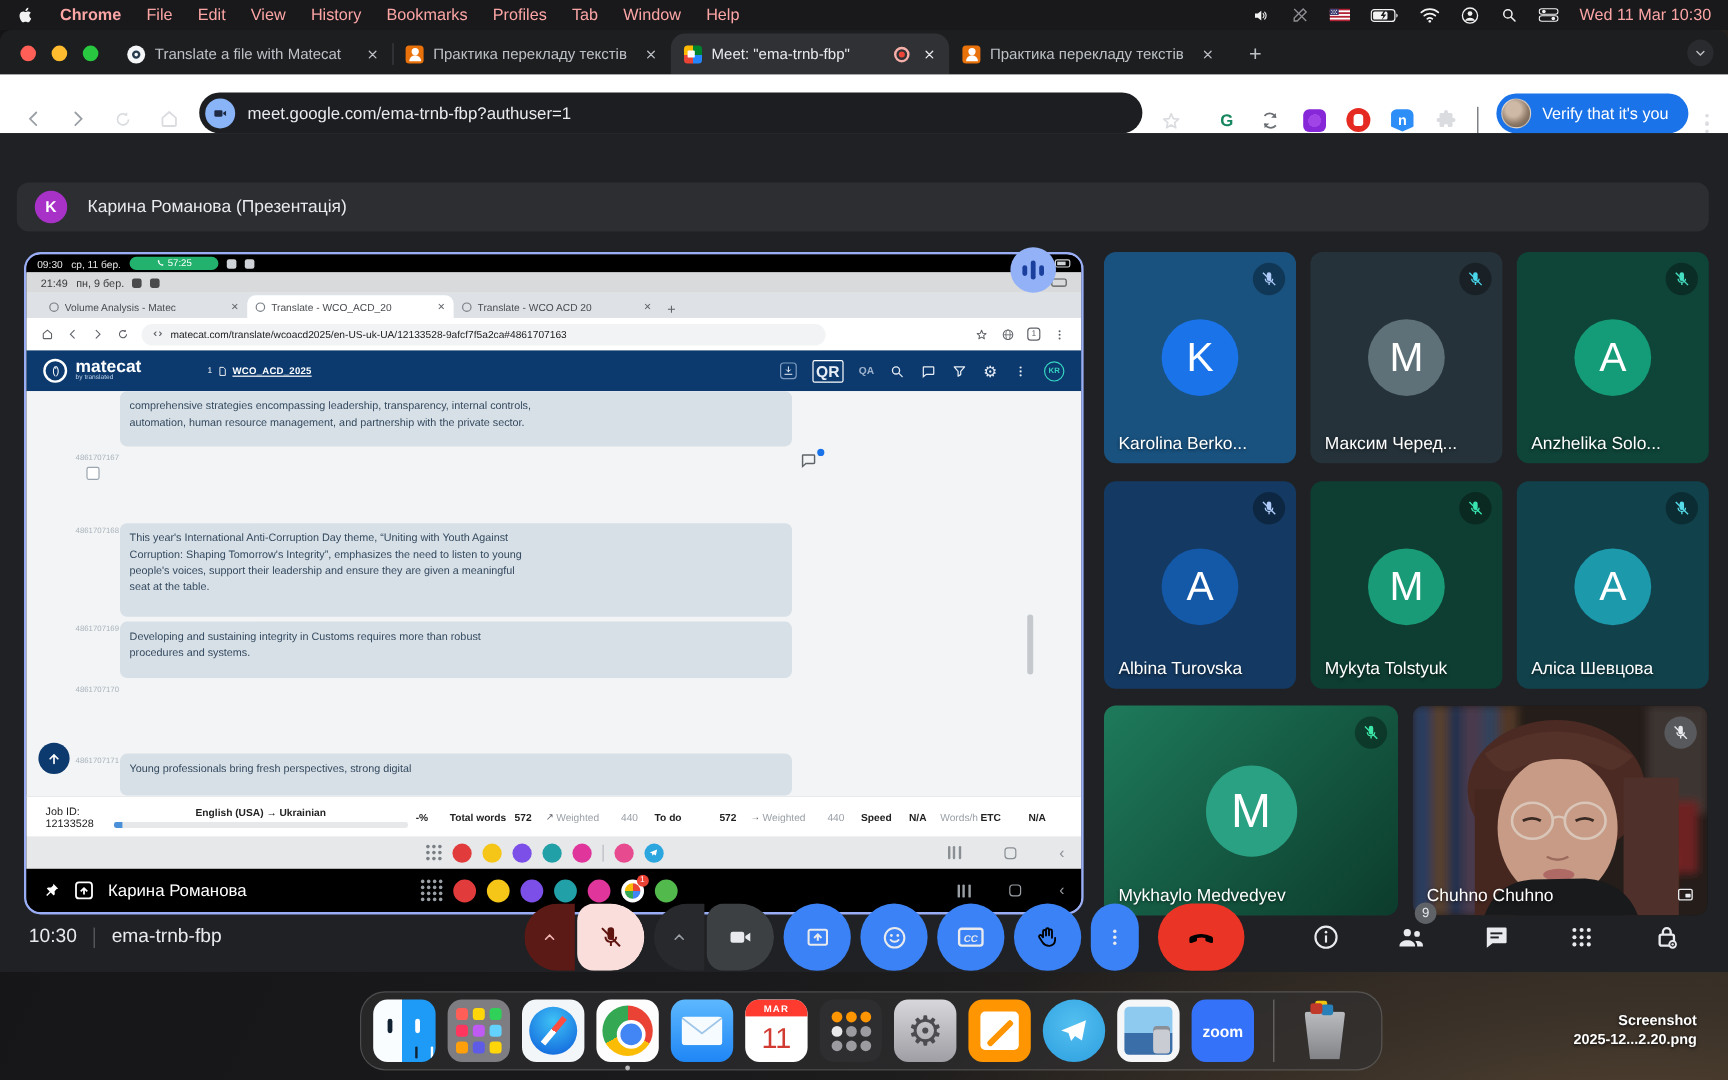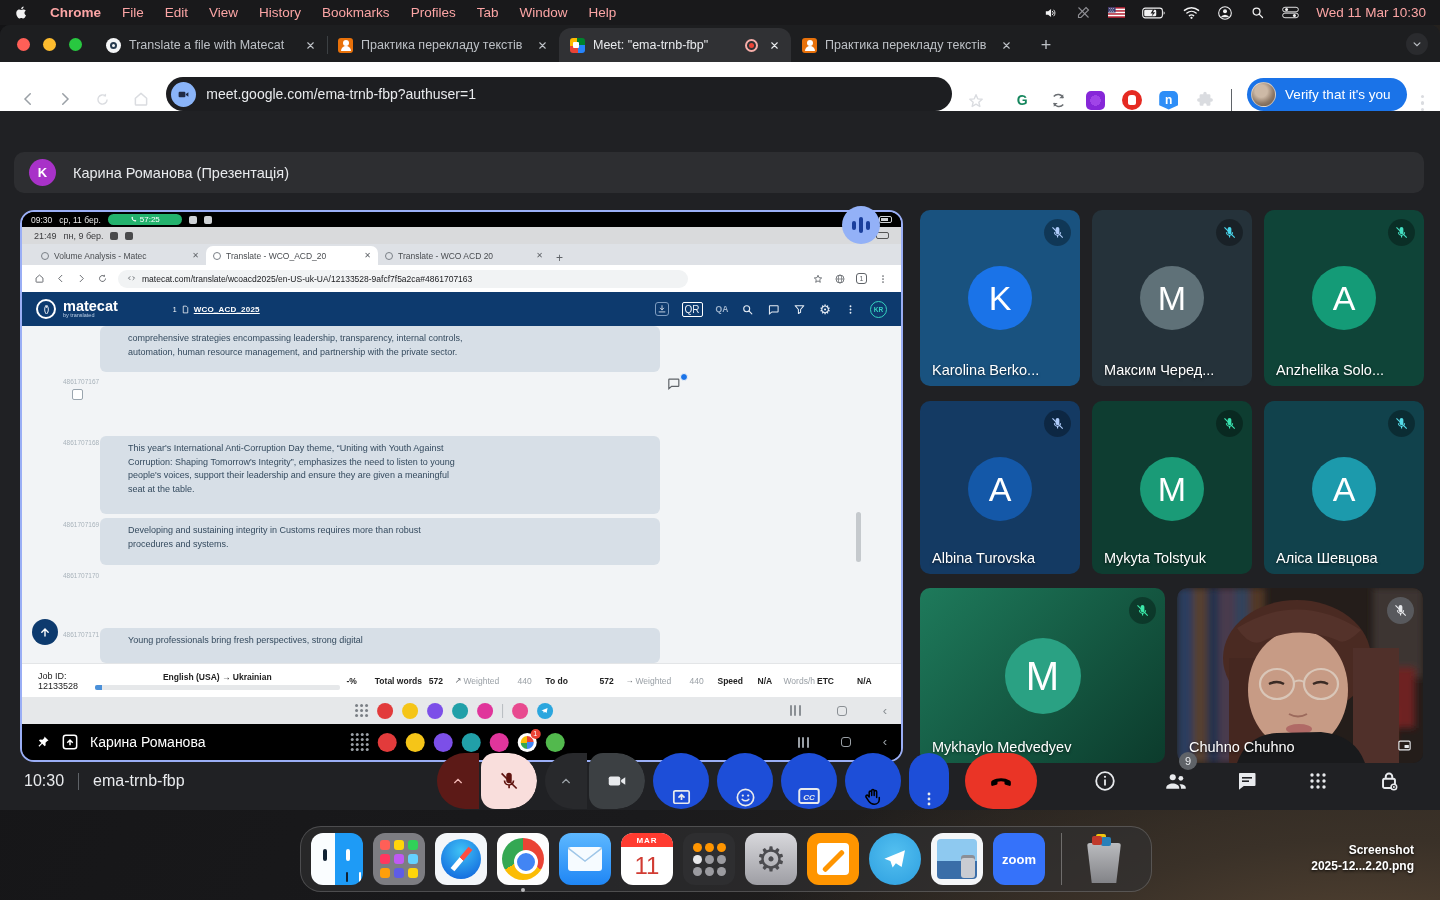--- a/index.html
+++ b/index.html
@@ -129,28 +129,28 @@
   .mc-logo { display:flex; align-items:center; gap:7px; }
   .mc-ring { width:20px; height:20px; border:2.3px solid #fff; border-radius:50%; display:flex;
     align-items:center; justify-content:center; font-size:9px; color:#fff; letter-spacing:-1px; }
   .mc-name { font-size:14.5px; font-weight:bold; line-height:11px; }
   .mc-sub { font-size:5.5px; color:#bcd0e8; }
   .mc-file { margin-left:55px; display:flex; align-items:center; gap:4px; font-size:8px; }
   .mc-file .fn { text-decoration:underline; font-weight:bold; letter-spacing:.2px; }
   .mc-sup { font-size:7px; vertical-align:top; }
   .mc-icons { margin-left:auto; display:flex; align-items:center; gap:13px; }
   .mc-ic { display:flex; align-items:center; justify-content:center; color:#e8eef6; }
-  .qr-box { border:1.2px solid #fff; border-radius:2px; font-size:10px; font-weight:normal; padding:1px 2px; }
+  .qr-box { border:1.2px solid #fff; border-radius:2px; font-size:13px; font-weight:bold; padding:1px 2px; }
   .qa-txt { font-size:8.5px; color:#9fb4cd; font-weight:bold; }
   .mc-av { width:17px; height:17px; border-radius:50%; border:1.6px solid #35d3c0; color:#35d3c0;
     font-size:6.5px; font-weight:bold; display:flex; align-items:center; justify-content:center; }
 
   .mcontent { height:337px; background:#f2f4f6; position:relative; }
   .sid { position:absolute; left:41px; width:34px; font-size:6.5px; color:#a9b3bb; }
-  .seg { position:absolute; left:78px; width:560px; background:#d7dfe7; border-radius:6px; padding:6px 28px;
+  .seg { position:absolute; left:78px; width:560px; background:#d7dfe7; border-radius:6px; padding:6px 8px;
     font-size:9px; line-height:13.5px; color:#344a5e; }
   .seg .t { max-width:340px; }
   .seg.active { background:#fff; border:1px solid #ccd6de; }
   .mcheck { position:absolute; left:50px; top:63px; width:11px; height:11px; border:1.4px solid #9aa5ae;
     border-radius:2px; background:#fff; }
   .bubble-wrap { position:absolute; left:644px; top:50px; width:20px; height:20px; }
   .bubble-badge { position:absolute; right:-2px; top:-3px; width:8px; height:8px; border-radius:50%;
     background:#1a73e8; border:1.3px solid #f2f4f6; }
   .upbtn { position:absolute; left:10px; top:293px; width:26px; height:26px; border-radius:50%;
     background:#0d3a6e; display:flex; align-items:center; justify-content:center; }
@@ -237,22 +237,22 @@
   .cb-left { display:flex; align-items:center; gap:14px; margin-left:24px; color:#e8eaed; font-size:16px; }
   .cb-sep { width:1px; height:17px; background:#5f6368; }
   .cb-center { position:absolute; left:437px; display:flex; align-items:center; gap:8px; }
   .combo { height:56px; border-radius:28px; display:flex; overflow:hidden; }
   .combo-l { width:42px; display:flex; align-items:center; justify-content:center; }
   .combo-r { width:56px; display:flex; align-items:center; justify-content:center; border-radius:14px 28px 28px 14px; margin-left:2px; }
   .mic-combo .combo-l { background:#5c1a17; }
   .mic-combo .combo-r { background:#f9dedc; }
   .cam-combo .combo-l { background:#28292c; }
   .cam-combo .combo-r { background:#3c4043; }
-  .cbtn { width:56px; height:56px; border-radius:50%; background:#1d4ed8; display:flex;
-    align-items:flex-end; justify-content:center;font-style:italic; }
+  .cbtn { width:56px; height:56px; border-radius:50%; background:#3b82f6; display:flex;
+    align-items:center; justify-content:center;font-style:italic; }
   .cbtn.narrow { width:40px; border-radius:20px; }
   .endcall { width:72px; height:56px; border-radius:28px; background:#ea3426; display:flex;
     align-items:center; justify-content:center; margin-left:8px; }
   .cb-right { position:absolute; right:28px; display:flex; align-items:center; gap:25px; }
   .rbtn { width:46px; height:46px; display:flex; align-items:center; justify-content:center; position:relative; }
   .count-badge { position:absolute; right:2px; top:-6px; min-width:18px; height:18px; border-radius:9px;
     background:#5f6368; color:#e8eaed; font-size:11px; display:flex; align-items:center; justify-content:center; }
 
   
   #dock { position:absolute; left:300px; top:826px; width:852px; height:66px; border-radius:21px;

